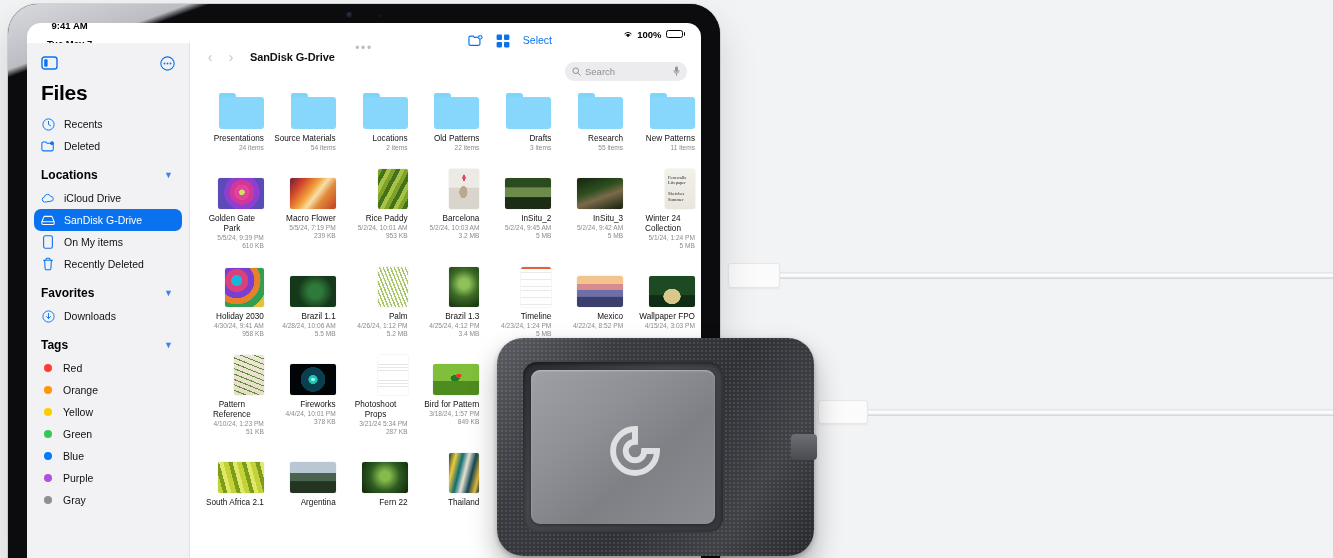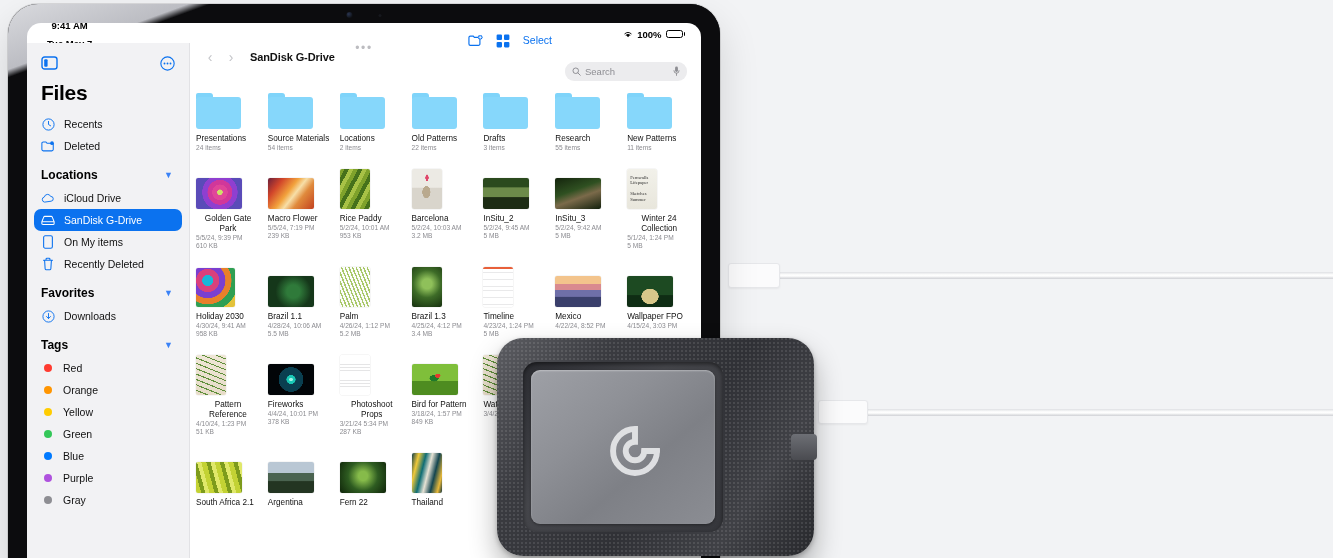--- a/index.html
+++ b/index.html
@@ -104,21 +104,21 @@
   #select-btn { color:#0b72ef; font-size:10.5px; }
   #searchbox {
     display:flex; align-items:center; gap:4px;
     width:122px; height:19px; background:#ececee; border-radius:9px;
     padding:0 7px; font-size:9.5px; color:#8e8e93;margin-top:28px;
   }
   #searchbox .mic { margin-left:auto; }
 
   #grid { flex:1; overflow:hidden; padding:8px 4px 0 4px;
     display:grid; grid-template-columns:repeat(7,1fr); align-content:start; }
-  .item { display:flex; flex-direction:column; align-items:flex-start; padding:2px 2px 6px 2px; }
+  .item { display:flex; flex-direction:column; align-items:flex-end; padding:2px 2px 6px 2px; }
   .thumbwrap { height:48px; display:flex; align-items:flex-end; justify-content:center; }
   .thumb { border-radius:2px; box-shadow:0 0 0 .5px rgba(0,0,0,.07); overflow:hidden; }
   .folder { width:45px; height:36px; position:relative; }
   .folder:before{ content:""; position:absolute; left:0; top:0; width:17px; height:6px;
     background:#7fd4fa; border-radius:2px 3px 0 0; }
   .folder:after{ content:""; position:absolute; left:0; top:4px; width:45px; height:32px;
     background:#86d7fb; border-radius:3px; }
   .name { font-size:8.2px; color:#111; text-align:center; line-height:10px;
     margin-top:5px; max-width:64px; }
   .meta { font-size:6.6px; color:#8b8b90; text-align:center; line-height:8.5px; }

